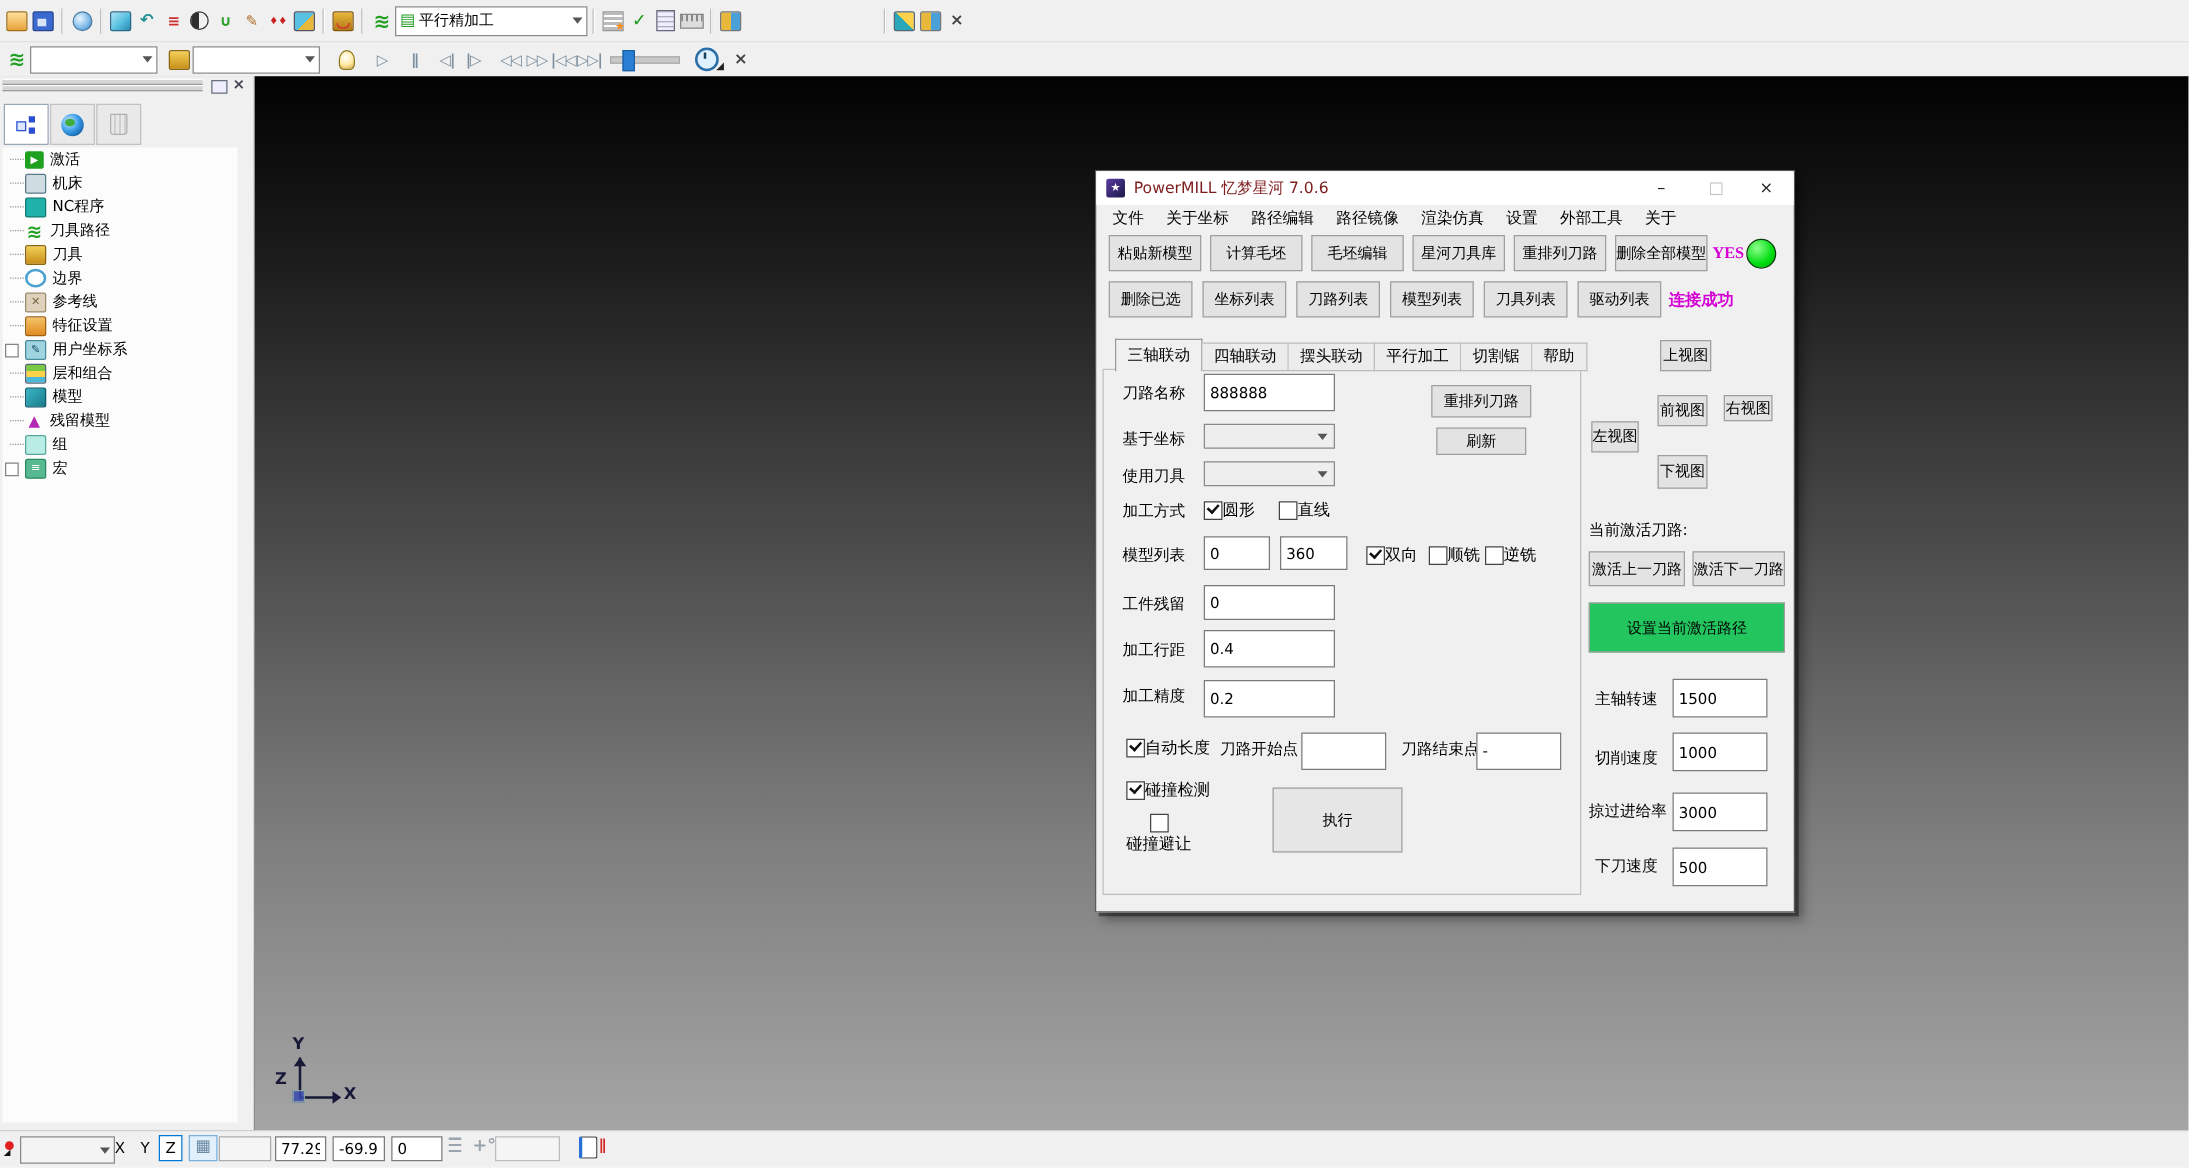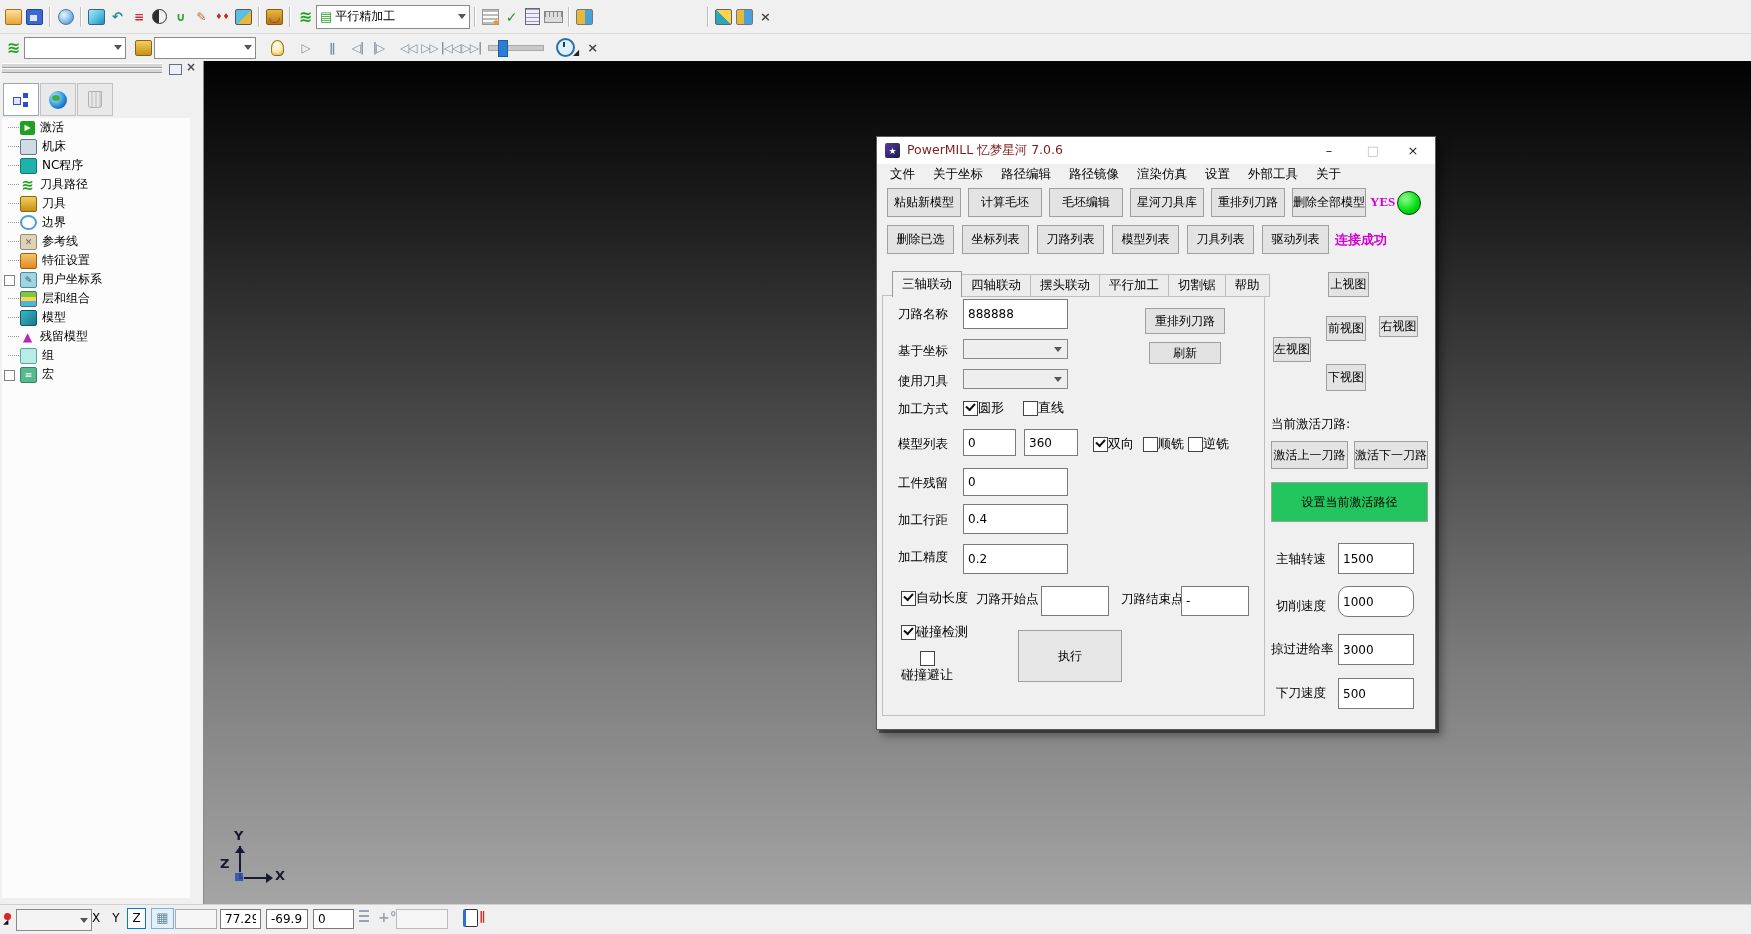--- a/index.html
+++ b/index.html
@@ -441,21 +441,21 @@
     <div class="btn vbtn" style="left:449px;top:227px;width:40px;height:27px;">下视图</div>
 
     <span class="flabel" style="left:394px;top:279px;">当前激活刀路:</span>
     <div class="btn vbtn" style="left:394px;top:304px;width:77px;height:28px;">激活上一刀路</div>
     <div class="btn vbtn" style="left:477px;top:304px;width:74px;height:28px;">激活下一刀路</div>
     <div class="btn vbtn" style="left:394px;top:345px;width:157px;height:40px;background:#22c55e;">设置当前激活路径</div>
 
     <span class="sp-label" style="left:399px;top:414px;">主轴转速</span>
     <input class="tinput sp-input" style="left: 461px; top: 406px;" value="1500">
     <span class="sp-label" style="left:399px;top:461px;">切削速度</span>
-    <input class="tinput sp-input" style="left: 461px; top: 449px; border-radius: 10px;" value="1000">
+    <input class="tinput sp-input" style="left: 461px; top: 449px;" value="1000">
     <span class="sp-label" style="left:394px;top:504px;">掠过进给率</span>
     <input class="tinput sp-input" style="left: 461px; top: 497px;" value="3000">
     <span class="sp-label" style="left:399px;top:548px;">下刀速度</span>
     <input class="tinput sp-input" style="left: 461px; top: 541px;" value="500">
   </div>
 
   <div style="position:absolute;left:0;top:904px;width:100%;height:30px;background:#f0f0f0;border-top:1px solid #cfcfcf;">
     <span style="position:absolute;left:4px;top:8px;width:7px;height:7px;border-radius:50%;background:#e02020;"></span>
     <span style="position:absolute;left:3px;top:13px;font-size:7px;color:#111;">◢</span>
     <div class="combo" style="position:absolute;left:16px;top:4px;width:68px;height:20px;background:#f4f4f4;">

